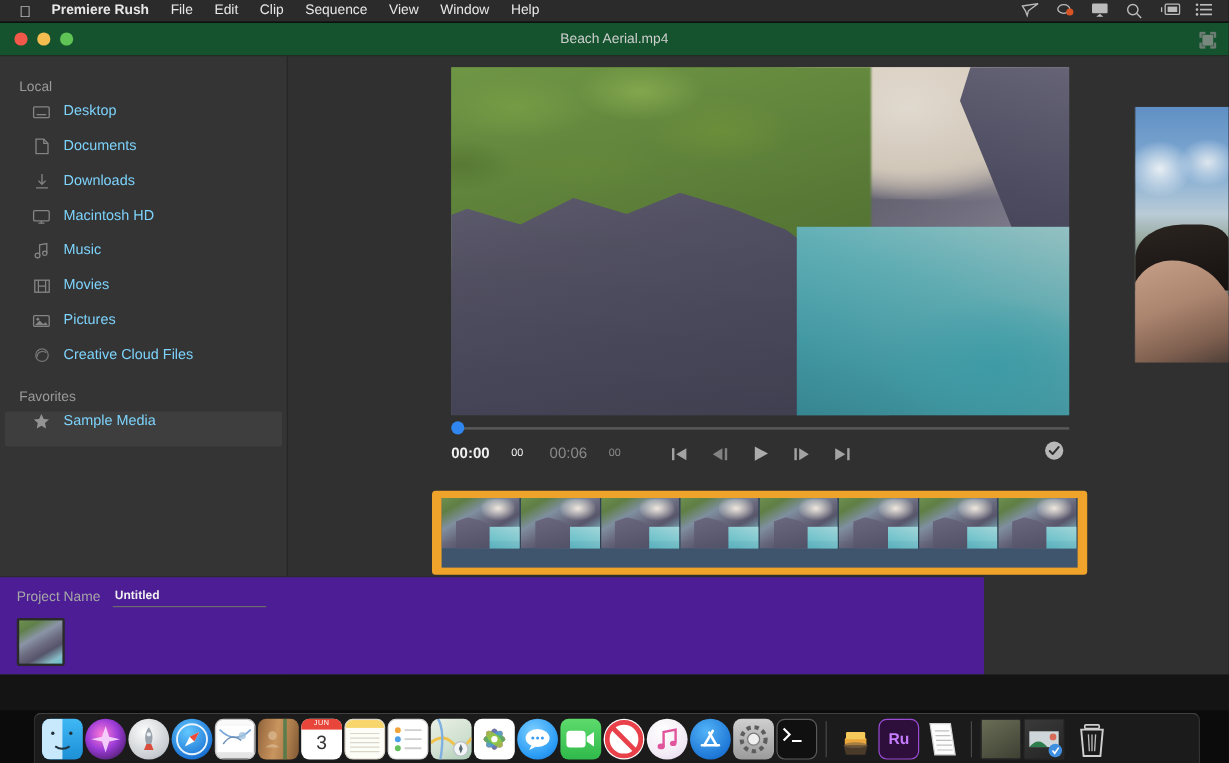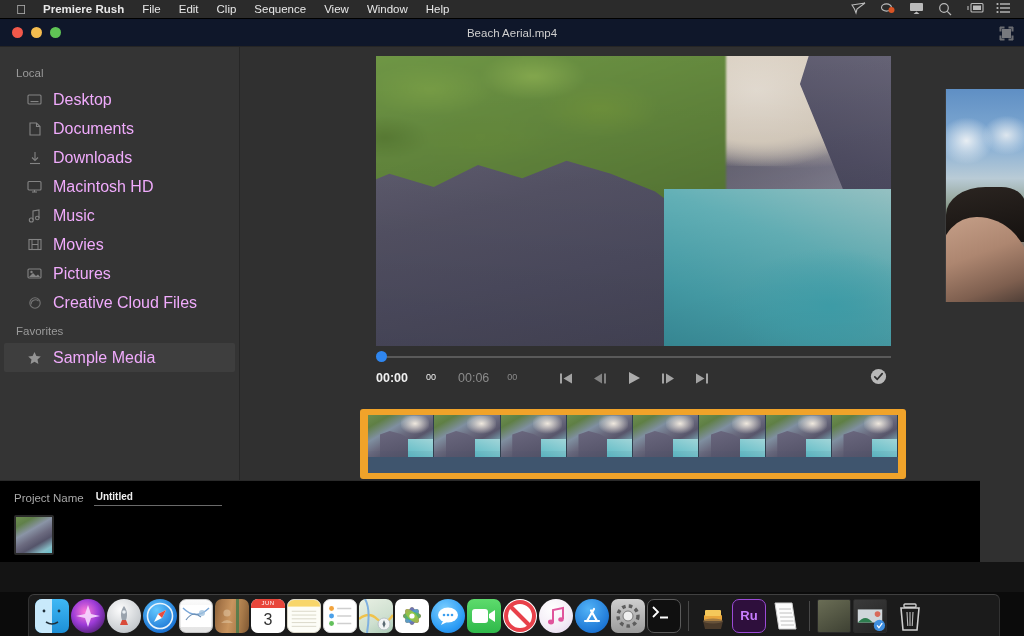--- a/index.html
+++ b/index.html
@@ -24,21 +24,21 @@
   .mb-right { margin-left:auto; display:flex; align-items:center; gap:13px; padding-right:4px; }
   .mb-ico { width:16px; height:14px; position:relative; opacity:.88; }
   .mb-ico svg { display:block; }
 
   
   .appwin {
     position:absolute; left:0; top:19px; width:1024px; height:543px;
     background:#303030; overflow:hidden;
   }
   .titlebar {
-    position:relative; height:28px; background:#0f172a;
+    position:relative; height:28px; background:#14532d;
     border-bottom:1px solid #252525;
     display:flex; align-items:center;
   }
   .traffic { display:flex; gap:8px; padding-left:12px; }
   .tl { width:11px; height:11px; border-radius:50%; }
   .tl.r{background:#f2584a;} .tl.y{background:#f5bd4f;} .tl.g{background:#5fc455;}
   .wintitle {
     position:absolute; left:0; right:0; text-align:center;
     font-size:11.5px; color:#cfcfcf;
   }
@@ -52,22 +52,22 @@
 
   
   .sidebar {
     width:240px; background:#343434; border-right:1px solid #262626;
     padding-top:12px; position:relative; overflow:hidden;
   }
   .sb-group {
     font-size:11.5px; color:#9a9a9a; padding:8px 0 6px 16px;
   }
   .sb-item {
-    display:flex; align-items:center; height:29px;
-    padding-left:22px; font-size:16px; color:#f0abfc;
+    display:flex; height:29px;
+    padding-left:22px; font-size:12px; color:#7dd3fc;
     border-radius:2px; margin:0 4px;
   }
   .sb-item.sel { background:#3e3e3e; }
   .sb-ico {
     width:17px; height:16px; margin-right:10px; opacity:.62;
     display:flex; align-items:center; justify-content:center;
   }
   .sb-ico svg { display:block; }
   .sb-fade {
     position:absolute; left:0; bottom:0; width:240px; height:14px;
@@ -204,22 +204,22 @@
     position:absolute; right:-4%; bottom:-6%; width:42%; height:50%;
     background:linear-gradient(200deg,#a4d6d9,#53b7c3);
   }
   .film-audio {
     position:absolute; left:8px; right:8px; bottom:6px; height:22px;
     background:#42597012;
   }
 
   
   .projbar {
-    position:absolute; left:0; top:461px; width:980px; height:82px;
-    background:#000000; border-top:1px solid #2a2a2a;
+    position:absolute; left:0; top:461px; width:820px; height:82px;
+    background:#4c1d95; border-top:1px solid #2a2a2a;
   }
   .projname {
     display:flex; align-items:center; padding:9px 0 0 14px; gap:10px;
   }
   .pn-label { font-size:11.5px; color:#a8a8a8; }
   .pn-input {
     width:128px; font-size:10px; color:#f0f0f0; font-weight:600;
     background:transparent; border:0; border-bottom:1px solid #6a6a6a;
     padding:1px 0 3px 2px; outline:none;
   }

